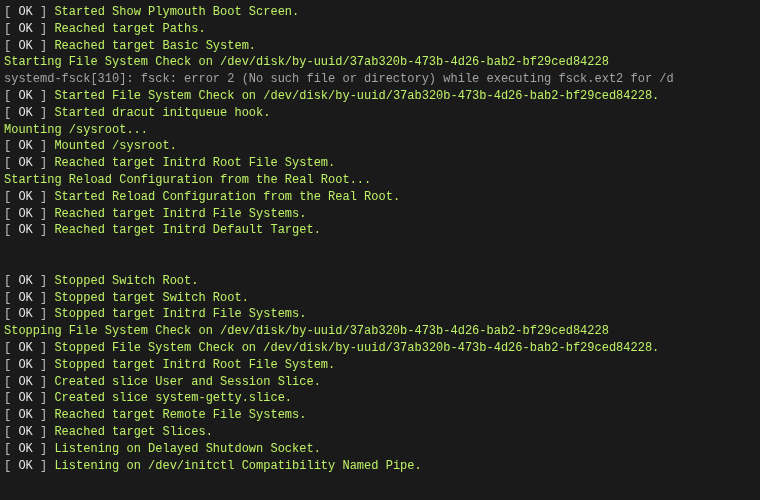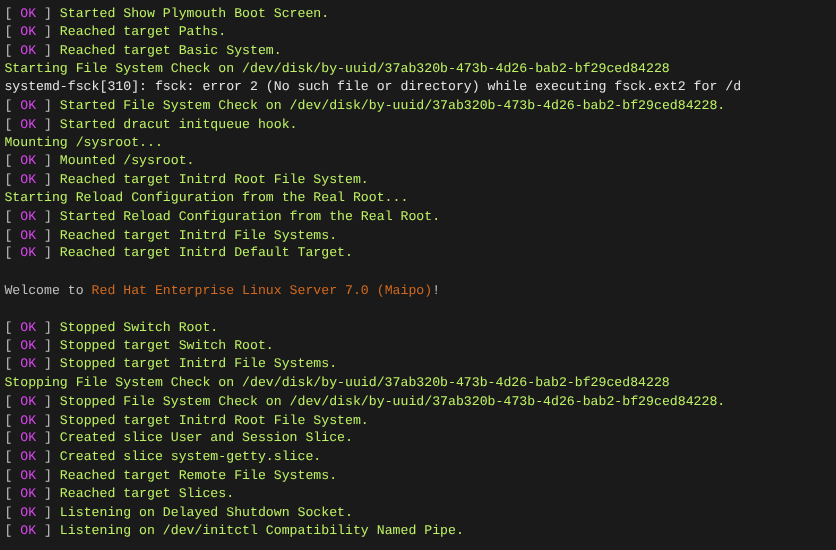--- a/index.html
+++ b/index.html
@@ -11,37 +11,34 @@
       line-height: 1.4;
       padding: 4px;
       width: 760px;
       height: 500px;
       overflow: hidden;
       white-space: nowrap;
     }
     .prompt { color: #c0c0c0; }
     .line { display: block; }
     .bracket { color: #c0c0c0; }
-    .ok { color: #d946ef; }
+    .ok { color: #e5e5e5; }
     .msg { color: #bef264; }
     .welcome { color: #c0c0c0; }
     .rhel { color: #d2691e; }
-    .error-line { color: #e5e5e5; }
+    .error-line { color: #a3a3a3; }
   </style>
 </head>
 <body>
 
 <div>
 
   <span id="block1"><span class="line"><span class="bracket">[  </span><span class="ok">OK</span><span class="bracket">  ] </span><span class="msg">Started Show Plymouth Boot Screen.</span></span><span class="line"><span class="bracket">[  </span><span class="ok">OK</span><span class="bracket">  ] </span><span class="msg">Reached target Paths.</span></span><span class="line"><span class="bracket">[  </span><span class="ok">OK</span><span class="bracket">  ] </span><span class="msg">Reached target Basic System.</span></span><span class="line"><span class="msg">        Starting File System Check on /dev/disk/by-uuid/37ab320b-473b-4d26-bab2-bf29ced84228</span></span></span>
 
   <span class="line error-line">systemd-fsck[310]: fsck: error 2 (No such file or directory) while executing fsck.ext2 for /d</span>
 
   <span id="block2"><span class="line"><span class="bracket">[  </span><span class="ok">OK</span><span class="bracket">  ] </span><span class="msg">Started File System Check on /dev/disk/by-uuid/37ab320b-473b-4d26-bab2-bf29ced84228.</span></span><span class="line"><span class="bracket">[  </span><span class="ok">OK</span><span class="bracket">  ] </span><span class="msg">Started dracut initqueue hook.</span></span><span class="line"><span class="msg">        Mounting /sysroot...</span></span><span class="line"><span class="bracket">[  </span><span class="ok">OK</span><span class="bracket">  ] </span><span class="msg">Mounted /sysroot.</span></span><span class="line"><span class="bracket">[  </span><span class="ok">OK</span><span class="bracket">  ] </span><span class="msg">Reached target Initrd Root File System.</span></span><span class="line"><span class="msg">        Starting Reload Configuration from the Real Root...</span></span><span class="line"><span class="bracket">[  </span><span class="ok">OK</span><span class="bracket">  ] </span><span class="msg">Started Reload Configuration from the Real Root.</span></span><span class="line"><span class="bracket">[  </span><span class="ok">OK</span><span class="bracket">  ] </span><span class="msg">Reached target Initrd File Systems.</span></span><span class="line"><span class="bracket">[  </span><span class="ok">OK</span><span class="bracket">  ] </span><span class="msg">Reached target Initrd Default Target.</span></span></span>
 
   <span class="line">&nbsp;</span>
-  <span class="line">
-    <span class="welcome">Welcome to </span><span class="rhel">Red Hat Enterprise Linux Server 7.0 (Maipo)</span><span class="welcome">!</span>
-  </span>
   <span class="line">&nbsp;</span>
 
   <span id="block3"><span class="line"><span class="bracket">[  </span><span class="ok">OK</span><span class="bracket">  ] </span><span class="msg">Stopped Switch Root.</span></span><span class="line"><span class="bracket">[  </span><span class="ok">OK</span><span class="bracket">  ] </span><span class="msg">Stopped target Switch Root.</span></span><span class="line"><span class="bracket">[  </span><span class="ok">OK</span><span class="bracket">  ] </span><span class="msg">Stopped target Initrd File Systems.</span></span><span class="line"><span class="msg">        Stopping File System Check on /dev/disk/by-uuid/37ab320b-473b-4d26-bab2-bf29ced84228</span></span><span class="line"><span class="bracket">[  </span><span class="ok">OK</span><span class="bracket">  ] </span><span class="msg">Stopped File System Check on /dev/disk/by-uuid/37ab320b-473b-4d26-bab2-bf29ced84228.</span></span><span class="line"><span class="bracket">[  </span><span class="ok">OK</span><span class="bracket">  ] </span><span class="msg">Stopped target Initrd Root File System.</span></span><span class="line"><span class="bracket">[  </span><span class="ok">OK</span><span class="bracket">  ] </span><span class="msg">Created slice User and Session Slice.</span></span><span class="line"><span class="bracket">[  </span><span class="ok">OK</span><span class="bracket">  ] </span><span class="msg">Created slice system-getty.slice.</span></span><span class="line"><span class="bracket">[  </span><span class="ok">OK</span><span class="bracket">  ] </span><span class="msg">Reached target Remote File Systems.</span></span><span class="line"><span class="bracket">[  </span><span class="ok">OK</span><span class="bracket">  ] </span><span class="msg">Reached target Slices.</span></span><span class="line"><span class="bracket">[  </span><span class="ok">OK</span><span class="bracket">  ] </span><span class="msg">Listening on Delayed Shutdown Socket.</span></span><span class="line"><span class="bracket">[  </span><span class="ok">OK</span><span class="bracket">  ] </span><span class="msg">Listening on /dev/initctl Compatibility Named Pipe.</span></span></span>
 </div>
 
 </body></html>

